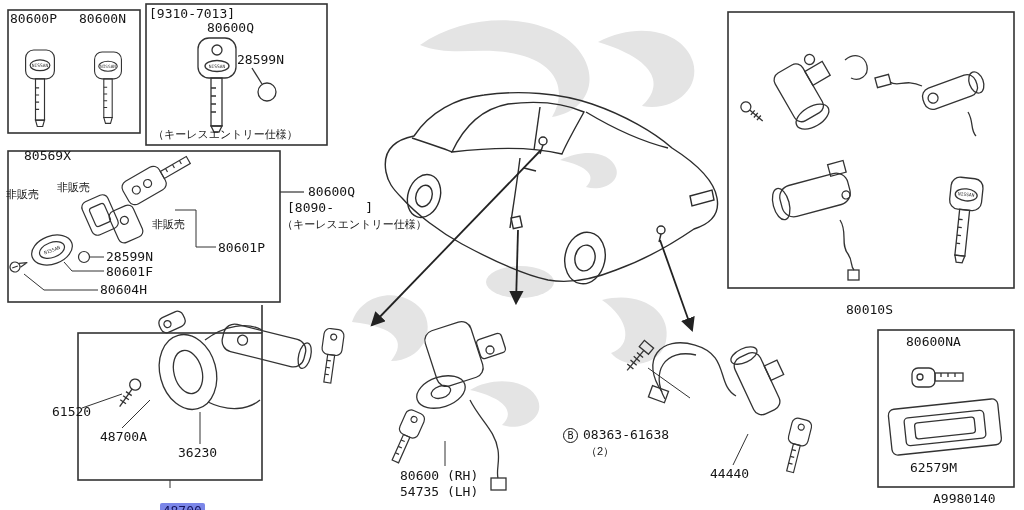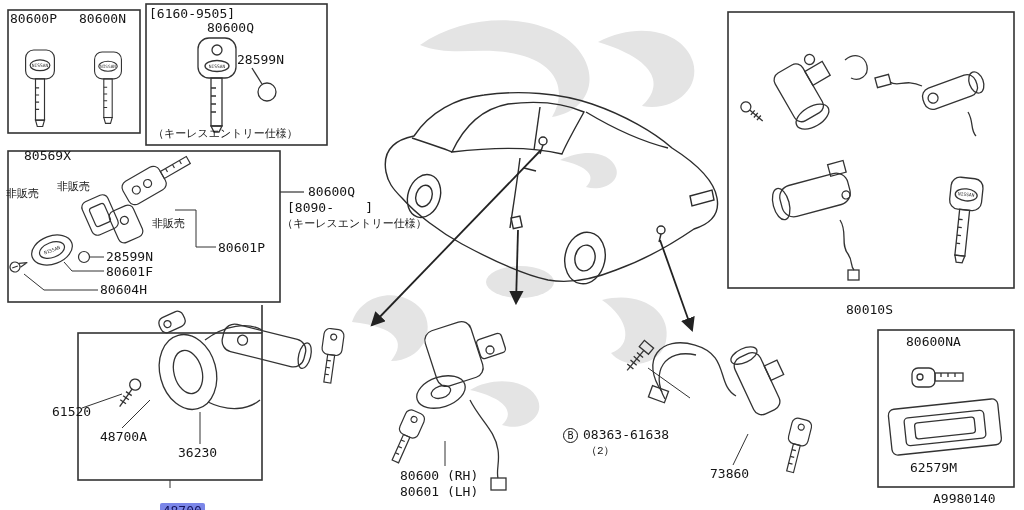--- a/index.html
+++ b/index.html
@@ -1,21 +1,21 @@
 <!DOCTYPE html>
 <html><head>
 <meta charset="utf-8">
 <style>
   *{margin:0;padding:0;box-sizing:border-box}
   html,body{width:1024px;height:510px;background:#fff;overflow:hidden}
   body{font-family:"DejaVu Sans Mono","Liberation Mono",monospace;color:#111}
   #stage{position:relative;width:1024px;height:510px;background:#fff}
   #art{position:absolute;left:0;top:0}
   .lbl{position:absolute;font-size:13px;line-height:1.15;white-space:pre;color:#151515;z-index:5}
-  .lbl.jp{font-size:11px;font-family:Liberation Mono, monospace}
+  .lbl.jp{font-size:11px;font-family:Liberation Sans, sans-serif}
   .hl{background:#7b86e8;color:#14145e;padding:0 3px;border-radius:2px}
   .bolt-row{display:flex;align-items:center;gap:5px}
   .circle-b{display:inline-flex;width:15px;height:15px;border:1.2px solid #151515;border-radius:50%;
             font-size:10px;align-items:center;justify-content:center;background:#fff}
 </style>
 </head>
 <body>
 
 <div id="stage">
 
@@ -260,21 +260,21 @@
       <rect x="-55" y="-24" width="110" height="46" rx="6"></rect>
       <rect x="-40" y="-14" width="80" height="28" rx="4"></rect>
       <rect x="-30" y="-8" width="60" height="16" rx="3"></rect>
     </g>
   </g>
 </svg>
 
 <div class="lbl" style="left:10px;top:12px">80600P</div>
 <div class="lbl" style="left:79px;top:12px">80600N</div>
 
-<div class="lbl" style="left:149px;top:7px">[6160-9505]</div>
+<div class="lbl" style="left:149px;top:7px">[9310-7013]</div>
 <div class="lbl" style="left:207px;top:21px">80600Q</div>
 <div class="lbl" style="left:237px;top:53px">28599N</div>
 <div class="lbl jp" style="left:153px;top:128px">（キーレスエントリー仕様）</div>
 
 <div class="lbl" style="left:24px;top:149px">80569X</div>
 <div class="lbl jp" style="left:6px;top:188px">非販売</div>
 <div class="lbl jp" style="left:57px;top:181px">非販売</div>
 <div class="lbl jp" style="left:152px;top:218px">非販売</div>
 <div class="lbl" style="left:106px;top:250px">28599N</div>
 <div class="lbl" style="left:106px;top:265px">80601F</div>
@@ -286,29 +286,29 @@
 <div class="lbl jp" style="left:282px;top:218px">（キーレスエントリー仕様）</div>
 
 <div class="lbl" style="left:52px;top:405px">61520</div>
 <div class="lbl" style="left:100px;top:430px">48700A</div>
 <div class="lbl" style="left:178px;top:446px">36230</div>
 <div class="lbl" style="left:144px;top:489px">
   <span class="hl">48700</span>
 </div>
 
 <div class="lbl" style="left:400px;top:469px">80600 (RH)</div>
-<div class="lbl" style="left:400px;top:485px">80601 (LH)</div>
+<div class="lbl" style="left:400px;top:485px">54735 (LH)</div>
 
 <div class="lbl bolt-row" style="left:563px;top:428px">
   <span class="circle-b">B</span>
   <span>08363-61638</span>
 </div>
 <div class="lbl jp" style="left:586px;top:445px">（2）</div>
 
-<div class="lbl" style="left:710px;top:467px">73860</div>
+<div class="lbl" style="left:710px;top:467px">44440</div>
 <div class="lbl" style="left:846px;top:303px">80010S</div>
 
 <div class="lbl" style="left:906px;top:335px">80600NA</div>
 <div class="lbl" style="left:910px;top:461px">62579M</div>
 
 <div class="lbl" style="left:933px;top:492px">A9980140</div>
 
 </div>
 
 </body></html>

